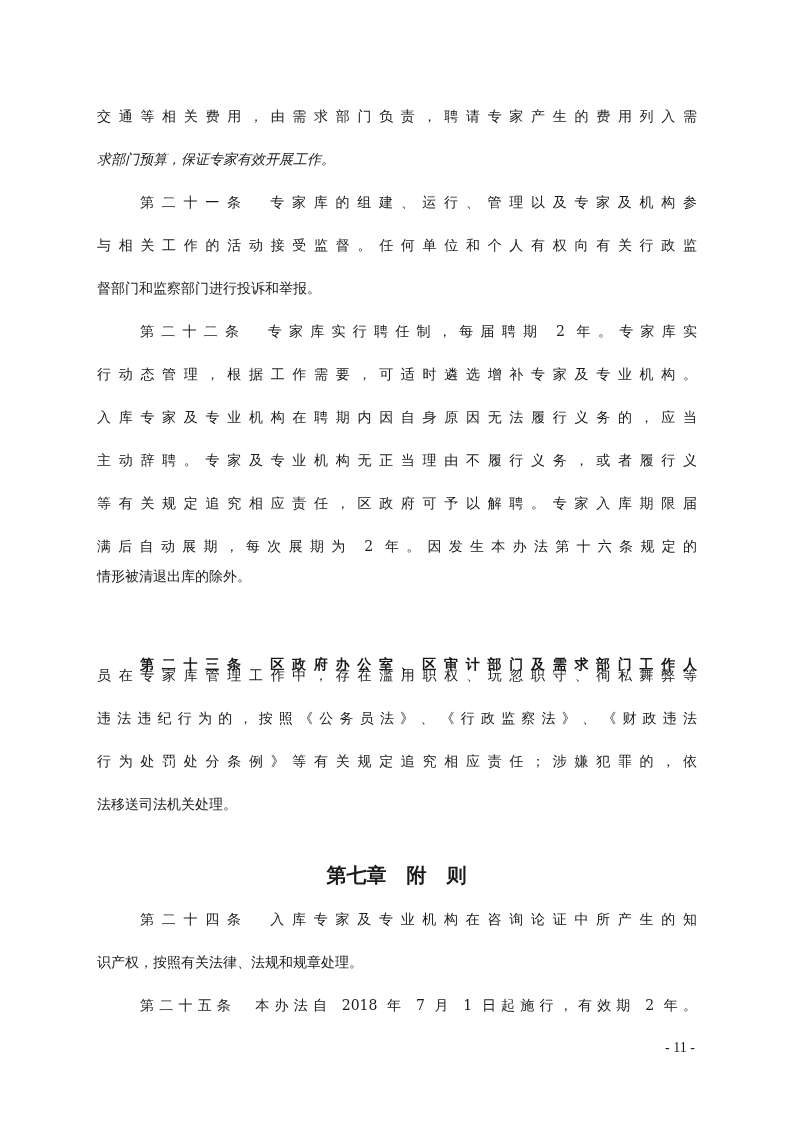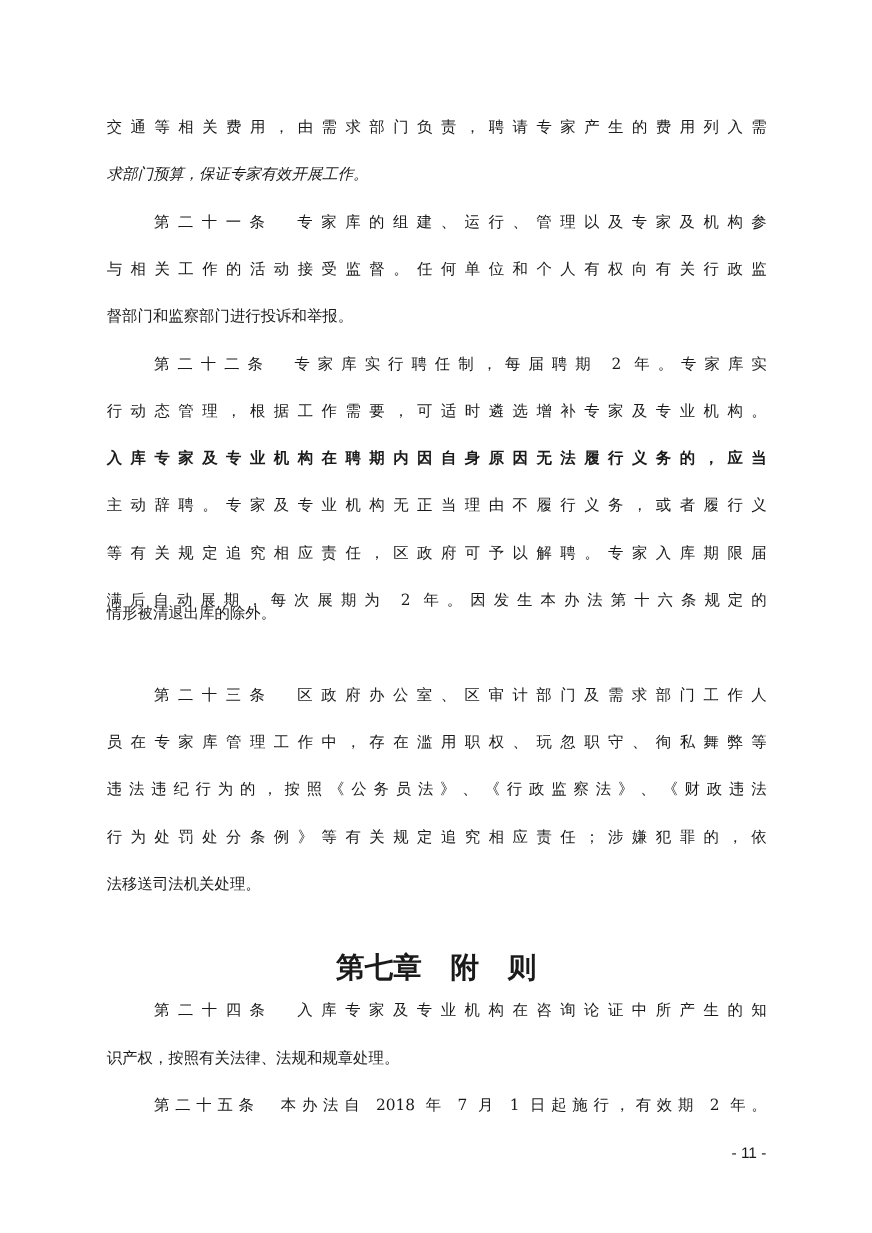--- a/index.html
+++ b/index.html
@@ -2,43 +2,43 @@
 <html><head>
 <meta charset="utf-8">
 <style>
   html, body { margin: 0; padding: 0; background: #ffffff; }
   body { width: 793px; height: 1121px; position: relative; overflow: hidden;
          font-family: "DejaVu Serif", "Liberation Serif", serif; color: #1a1a1a; }
   .line { position: absolute; left: 97px; width: 600px; font-size: 14px; line-height: 24px;
           white-space: nowrap; text-align: justify; text-align-last: justify; letter-spacing: 0; }
   .line.last { text-align-last: left; }
   .line.indent { left: 140px; width: 557px; }
-  .heading { position: absolute; left: 0; width: 793px; text-align: center; font-size: 26px;
+  .heading { position: absolute; left: 0; width: 793px; text-align: center; font-size: 20px;
              font-weight: bold; font-family: "DejaVu Sans", "Liberation Sans", sans-serif; }
   .pagenum { position: absolute; left: 665px; top: 1040px; font-size: 14px;
-             font-family: Liberation Sans, sans-serif; }
+             font-family: Liberation Serif, serif; }
 </style>
 </head>
 <body>
 
 <div id="doc">
   <div id="body1">
       <div class="line" style="top: 104px;">交通等相关费用，由需求部门负责，聘请专家产生的费用列入需</div>
       <div class="line last" style="top: 147px; font-style: italic;">求部门预算，保证专家有效开展工作。</div>
       <div class="line indent" style="top: 190px;">第二十一条　专家库的组建、运行、管理以及专家及机构参</div>
       <div class="line" style="top: 233px;">与相关工作的活动接受监督。任何单位和个人有权向有关行政监</div>
       <div class="line last" style="top: 276px;">督部门和监察部门进行投诉和举报。</div>
       <div class="line indent" style="top: 319px;">第二十二条　专家库实行聘任制，每届聘期 2 年。专家库实</div>
       <div class="line" style="top: 362px;">行动态管理，根据工作需要，可适时遴选增补专家及专业机构。</div>
-      <div class="line" style="top: 405px; font-weight: bold;">入库专家及专业机构在聘期内因自身原因无法履行义务的，应当</div>
+      <div class="line" style="top: 405px;">入库专家及专业机构在聘期内因自身原因无法履行义务的，应当</div>
       <div class="line" style="top: 448px;">主动辞聘。专家及专业机构无正当理由不履行义务，或者履行义</div>
       <div class="line" style="top: 491px;">等有关规定追究相应责任，区政府可予以解聘。专家入库期限届</div>
       <div class="line" style="top: 534px;">满后自动展期，每次展期为 2 年。因发生本办法第十六条规定的</div>
-      <div class="line last" style="top: 546px;">情形被清退出库的除外。</div>
-      <div class="line indent" style="top: 620px;">第二十三条　区政府办公室、区审计部门及需求部门工作人</div>
+      <div class="line last" style="top: 565px; font-family: Liberation Serif, serif;">情形被清退出库的除外。</div>
+      <div class="line indent" style="top: 652px; font-weight: bold;">第二十三条　区政府办公室、区审计部门及需求部门工作人</div>
       <div class="line" style="top: 663px;">员在专家库管理工作中，存在滥用职权、玩忽职守、徇私舞弊等</div>
       <div class="line" style="top: 706px;">违法违纪行为的，按照《公务员法》、《行政监察法》、《财政违法</div>
       <div class="line" style="top: 749px;">行为处罚处分条例》等有关规定追究相应责任；涉嫌犯罪的，依</div>
       <div class="line last" style="top: 792px;">法移送司法机关处理。</div>
     </div>
   <div class="heading" id="chap" style="top: 862px;">第七章　附　则</div>
   <div id="body2">
       <div class="line indent" style="top: 907px;">第二十四条　入库专家及专业机构在咨询论证中所产生的知</div>
       <div class="line last" style="top: 950px;">识产权，按照有关法律、法规和规章处理。</div>
       <div class="line indent" style="top: 993px;">第二十五条　本办法自 2018 年 7 月 1 日起施行，有效期 2 年。</div>

